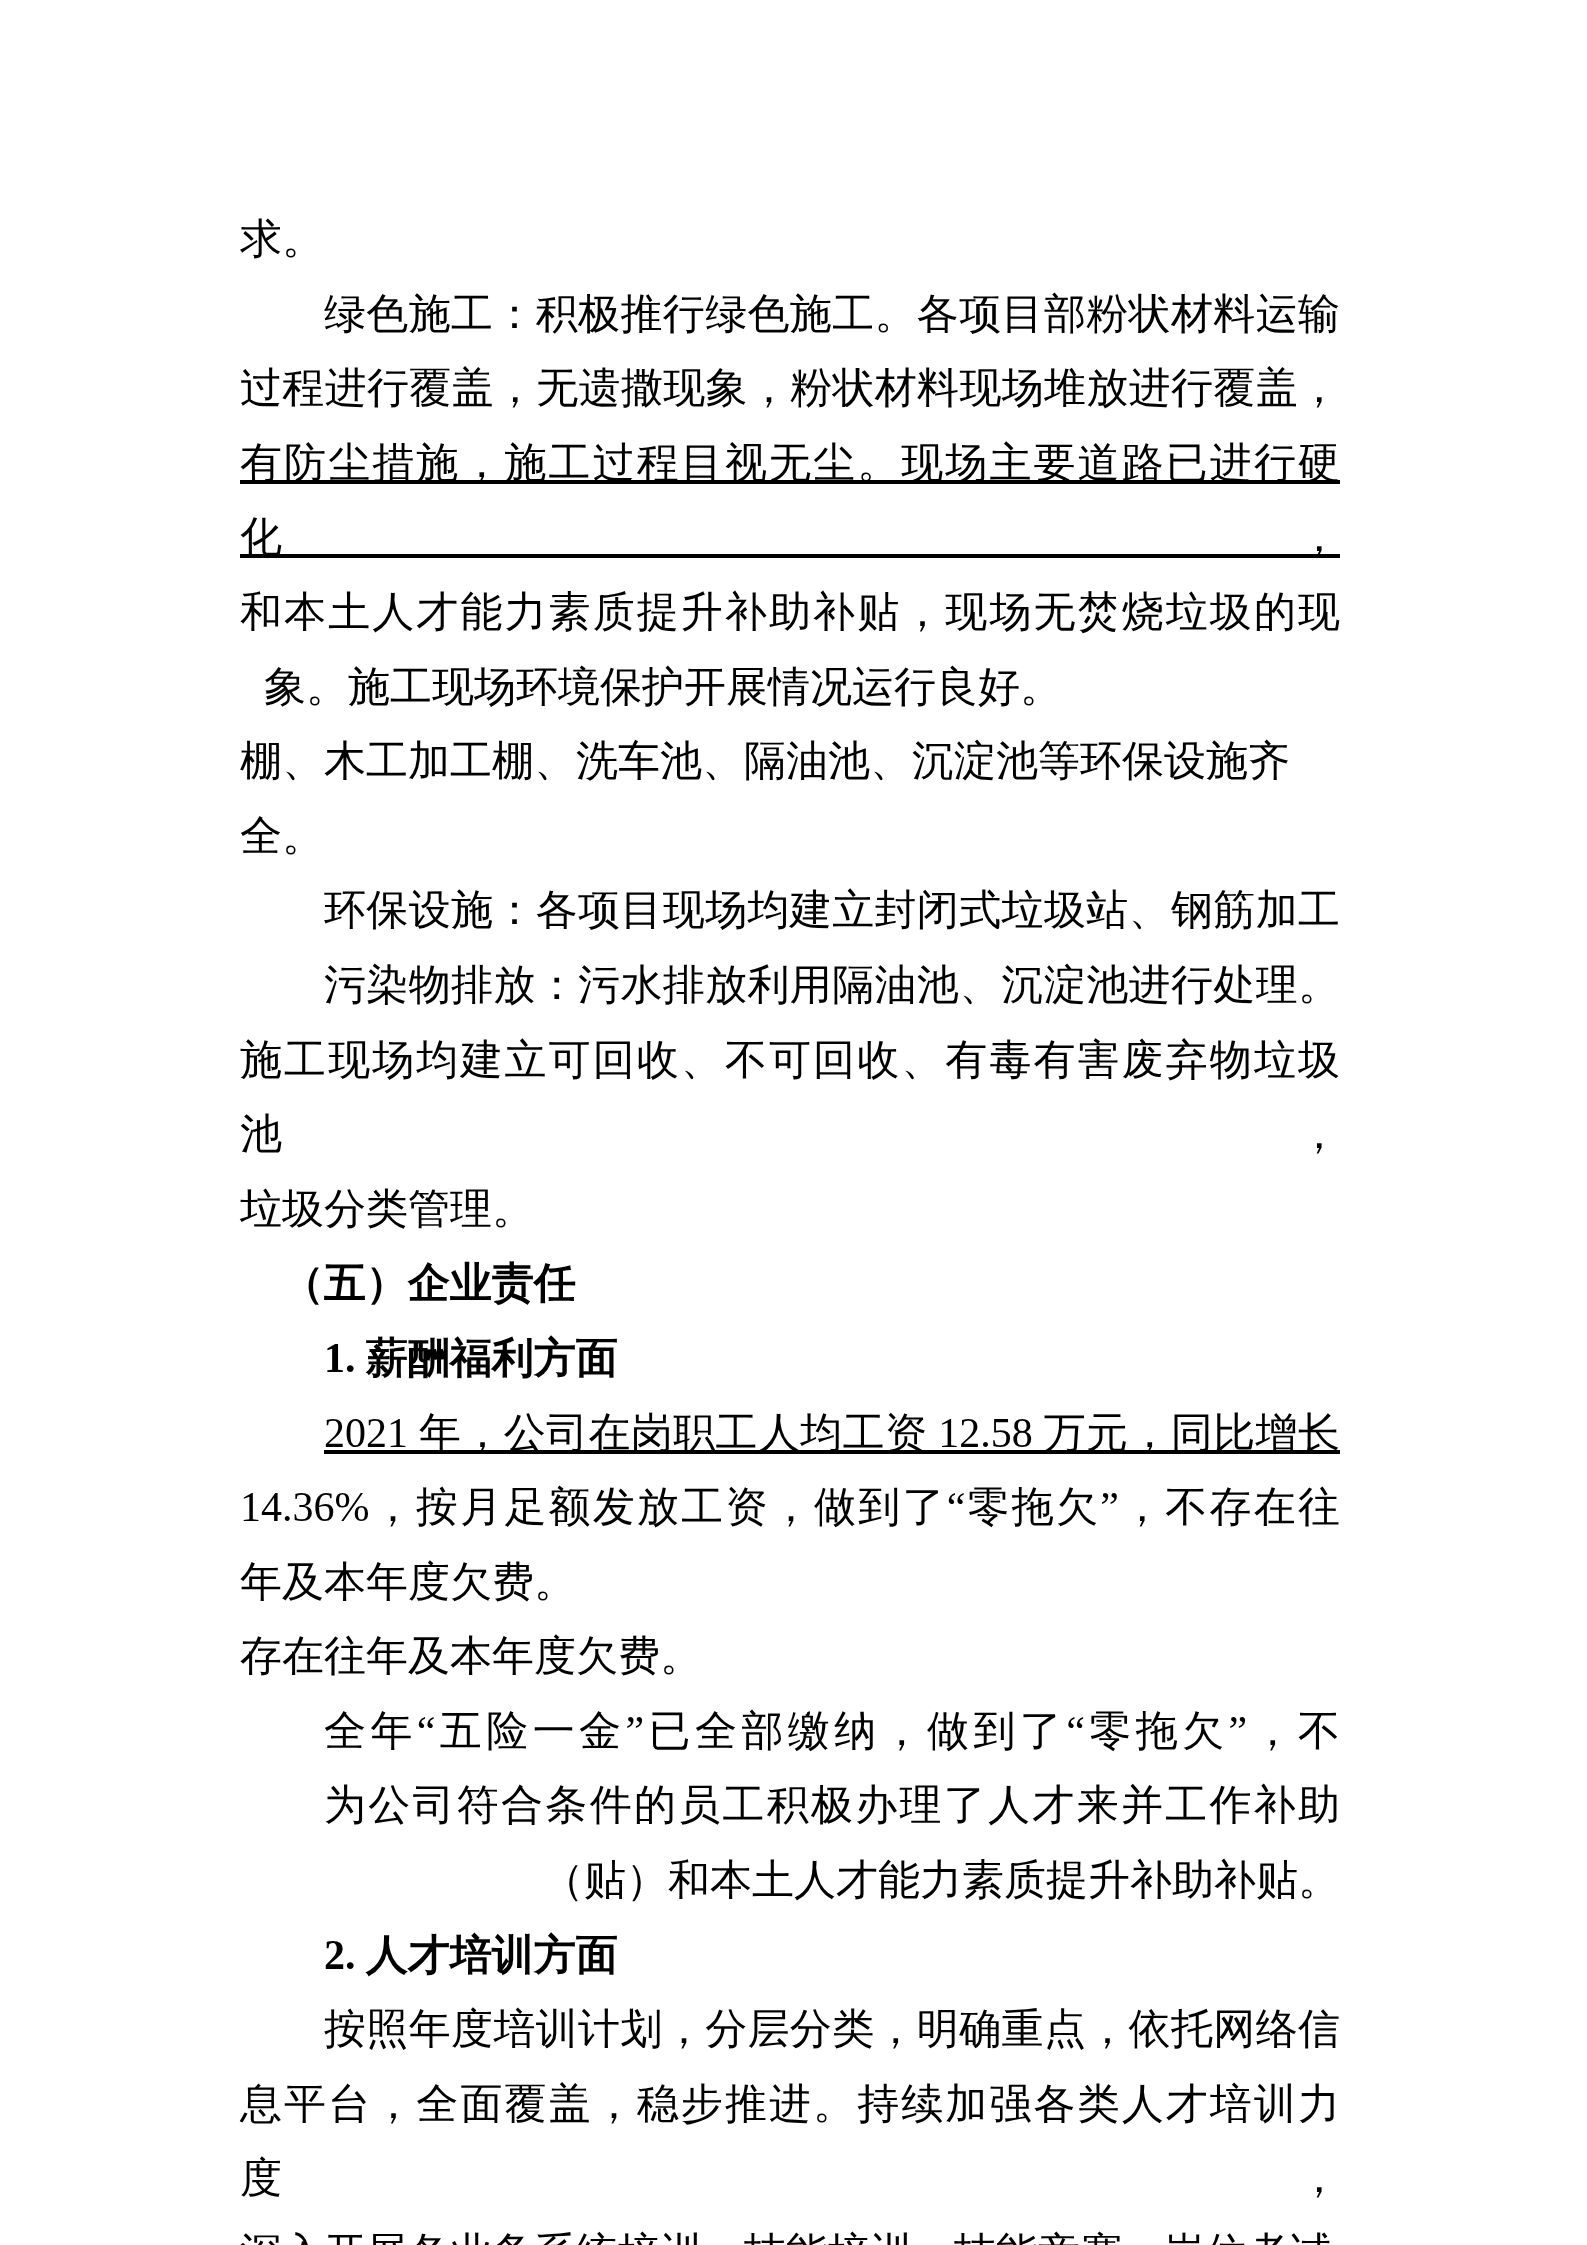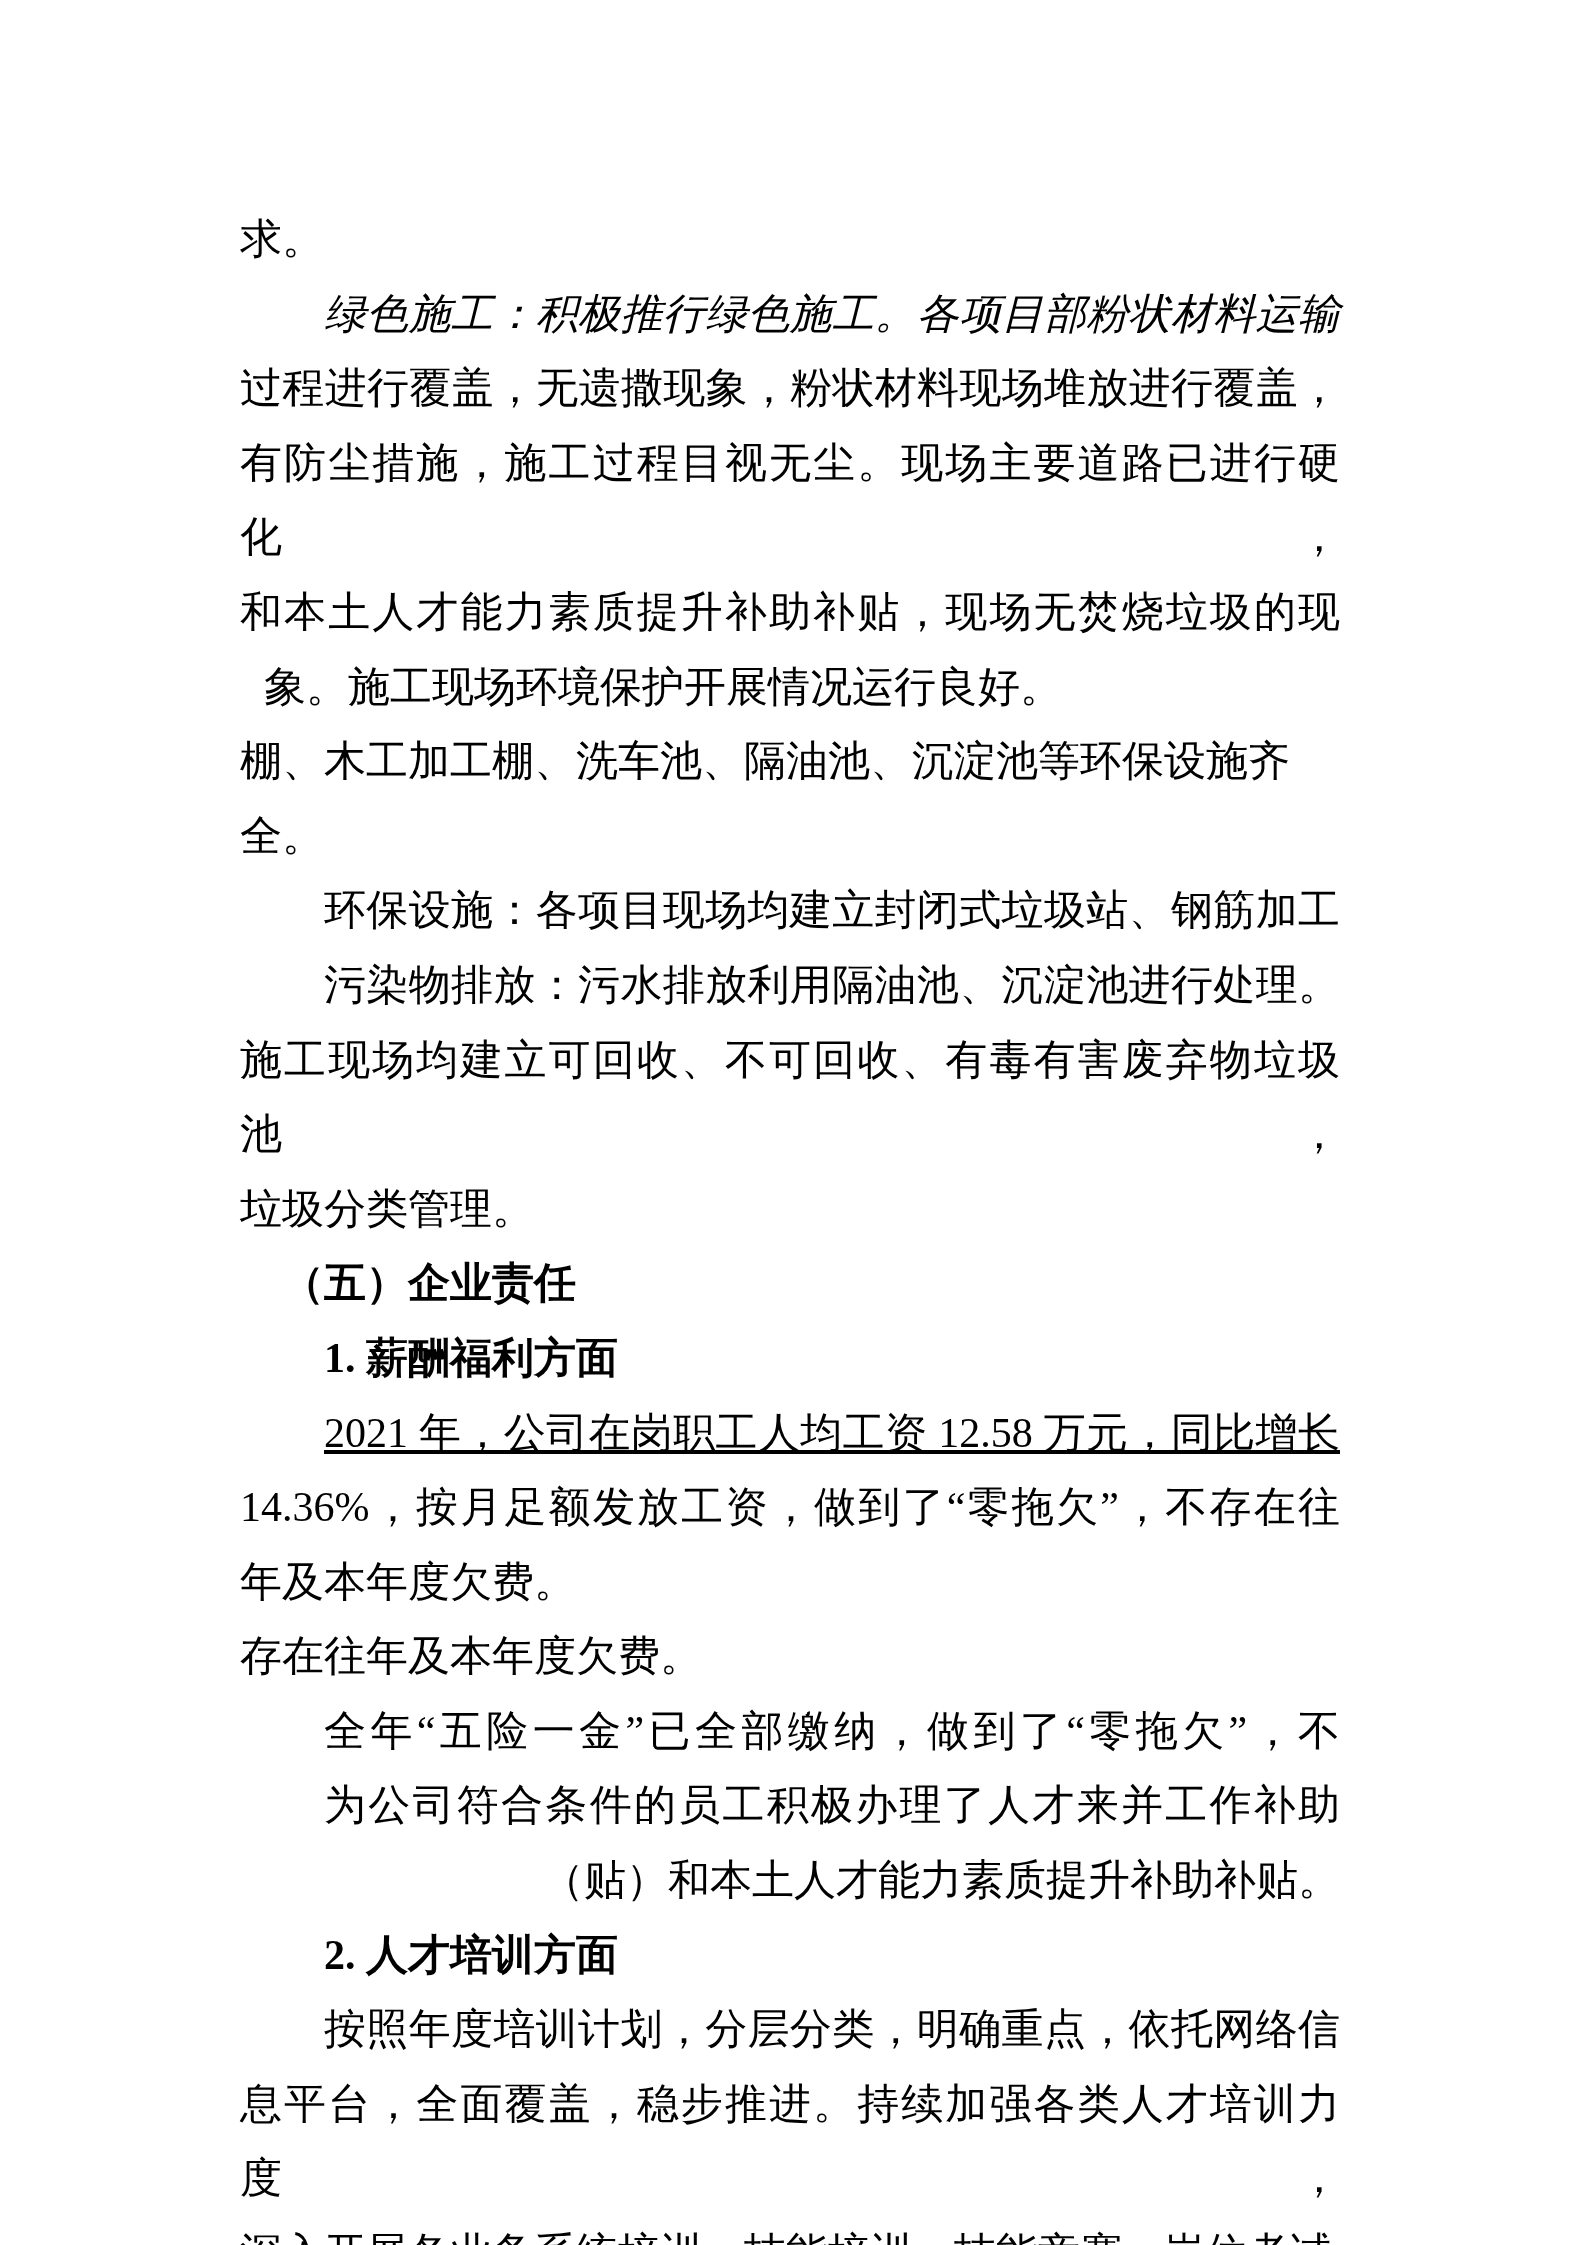--- a/index.html
+++ b/index.html
@@ -37,23 +37,23 @@
   .line.bold {
     font-weight: 700;
   }
 </style>
 </head>
 <body>
 
 <div class="page">
   <div class="doc-body">
       <div class="line" style="text-indent: 0px;">求。</div>
-      <div class="line justify" style="text-indent: 84px; font-style: italic;">绿色施工：积极推行绿色施工。各项目部粉状材料运输</div>
+      <div class="line justify" style="text-indent: 84px;">绿色施工：积极推行绿色施工。各项目部粉状材料运输</div>
       <div class="line justify" style="text-indent: 0px;">过程进行覆盖，无遗撒现象，粉状材料现场堆放进行覆盖，</div>
-      <div class="line justify" style="text-indent: 0px;">有防尘措施，施工过程目视无尘。现场主要道路已进行硬化，</div>
+      <div class="line justify" style="text-indent: 0px; text-decoration: underline;">有防尘措施，施工过程目视无尘。现场主要道路已进行硬化，</div>
       <div class="line justify" style="text-indent: 0px;">和本土人才能力素质提升补助补贴，现场无焚烧垃圾的现</div>
       <div class="line" style="text-indent: 0px; margin-left: 24px;">象。施工现场环境保护开展情况运行良好。</div>
       <div class="line" style="text-indent: 0px;">棚、木工加工棚、洗车池、隔油池、沉淀池等环保设施齐全。</div>
       <div class="line justify" style="text-indent: 84px;">环保设施：各项目现场均建立封闭式垃圾站、钢筋加工</div>
       <div class="line justify" style="text-indent: 84px;">污染物排放：污水排放利用隔油池、沉淀池进行处理。</div>
       <div class="line justify" style="text-indent: 0px;">施工现场均建立可回收、不可回收、有毒有害废弃物垃圾池，</div>
       <div class="line" style="text-indent: 0px;">垃圾分类管理。</div>
       <div class="line bold" style="text-indent: 42px;">（五）企业责任</div>
       <div class="line bold" style="text-indent: 84px;">1. 薪酬福利方面</div>
       <div class="line justify" style="text-indent: 84px; text-decoration: underline;">2021 年，公司在岗职工人均工资 12.58 万元，同比增长</div>

